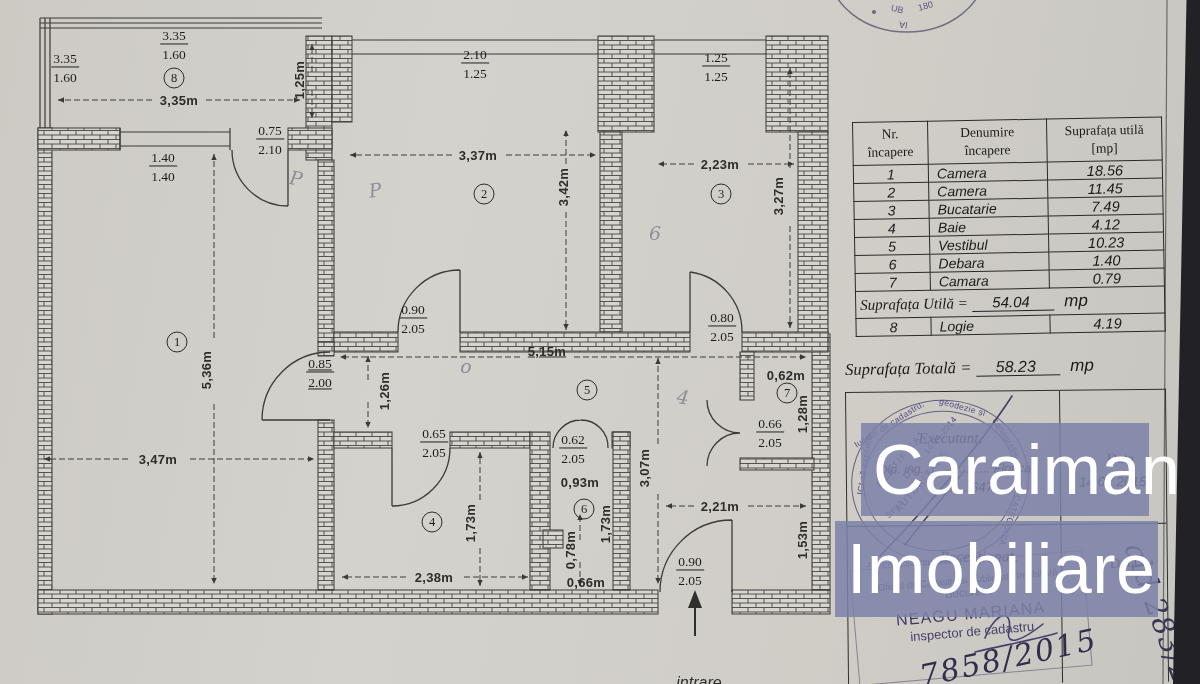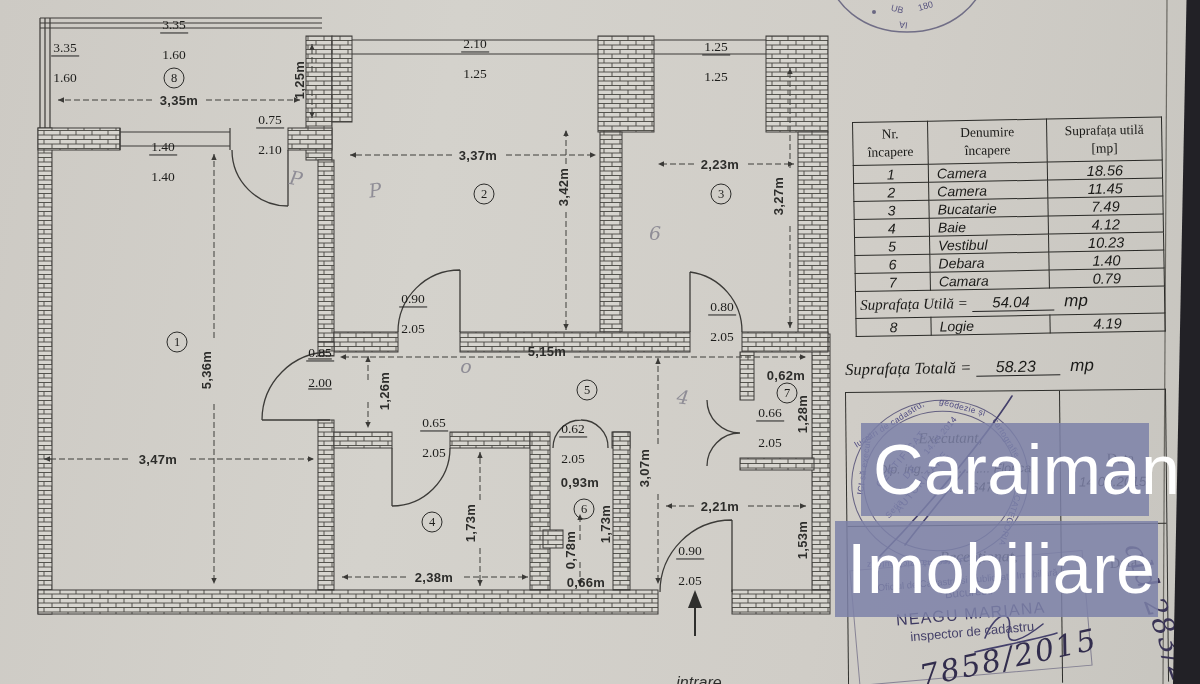--- a/index.html
+++ b/index.html
@@ -7,21 +7,21 @@
         background:linear-gradient(100deg,#cdcac4 0%,#d4d2cc 35%,#d0cdc7 70%,#c7c5bf 100%);
         font-family:"Liberation Sans",sans-serif;}
   #plan-svg,#ink-svg{position:absolute;left:0;top:0;pointer-events:none;}
 
   
   .dim{position:absolute;font-weight:bold;font-size:13px;color:#2d2d2b;white-space:nowrap;
        letter-spacing:.3px;transform:translate(-50%,-50%);}
   .frac{position:absolute;font-family:"Liberation Serif",serif;font-size:13.5px;color:#1e1e1c;
         text-align:center;line-height:1.04;transform:translate(-50%,-50%);}
   .frac .fa{display:block;border-bottom:1.2px solid #222;padding:0 2px;}
-  .frac .fb{display:block;padding:15px 2px;}
+  .frac .fb{display:block;padding:4px 2px;}
   .roomnum{position:absolute;width:19px;height:19px;border:1.4px solid #2c2c2a;border-radius:50%;
         font-family:"Liberation Serif",serif;font-size:12.5px;color:#1e1e1c;display:flex;
         align-items:center;justify-content:center;transform:translate(-50%,-50%);background:transparent;}
   .pencil{position:absolute;color:#8f8d96;font-family:"DejaVu Serif",serif;font-style:italic;
         font-size:19px;transform:translate(-50%,-50%);}
   #entrance-label{position:absolute;left:699px;top:656px;transform:translate(-50%,-50%);
         text-align:center;font-style:italic;font-size:16px;color:#2e2e2c;line-height:1.15;margin-top:36px;}
 
   
   #area-table{position:absolute;left:852px;top:122px;border-collapse:collapse;color:#1a1a18;
@@ -198,21 +198,21 @@
 
   <div id="plan-labels">
       <div class="dim" style="transform: translate(-50%, -50%) rotate(0deg); position: absolute; left: 179px; top: 100px;">3,35m</div>
       <div class="dim" style="transform: translate(-50%, -50%) rotate(-90deg); position: absolute; left: 299px; top: 80px;">1,25m</div>
       <div class="dim" style="transform: translate(-50%, -50%) rotate(0deg); position: absolute; left: 478px; top: 155px;">3,37m</div>
       <div class="dim" style="transform: translate(-50%, -50%) rotate(-90deg); position: absolute; left: 563px; top: 187px;">3,42m</div>
       <div class="dim" style="transform: translate(-50%, -50%) rotate(0deg); position: absolute; left: 720px; top: 164px;">2,23m</div>
       <div class="dim" style="transform: translate(-50%, -50%) rotate(-90deg); position: absolute; left: 778px; top: 196px;">3,27m</div>
       <div class="dim" style="transform: translate(-50%, -50%) rotate(-90deg); position: absolute; left: 206px; top: 370px;">5,36m</div>
       <div class="dim" style="transform: translate(-50%, -50%) rotate(0deg); position: absolute; left: 158px; top: 459px;">3,47m</div>
-      <div class="dim" style="transform: translate(-50%, -50%) rotate(0deg); position: absolute; left: 547px; top: 351px;">5,15m</div>
+      <div class="dim" style="transform: translate(-50%, -50%) rotate(0deg); position: absolute; left: 547px; top: 351px; text-decoration: underline;">5,15m</div>
       <div class="dim" style="transform: translate(-50%, -50%) rotate(-90deg); position: absolute; left: 384px; top: 391px;">1,26m</div>
       <div class="dim" style="transform: translate(-50%, -50%) rotate(0deg); position: absolute; left: 786px; top: 375px;">0,62m</div>
       <div class="dim" style="transform: translate(-50%, -50%) rotate(-90deg); position: absolute; left: 802px; top: 414px;">1,28m</div>
       <div class="dim" style="transform: translate(-50%, -50%) rotate(-90deg); position: absolute; left: 644px; top: 468px;">3,07m</div>
       <div class="dim" style="transform: translate(-50%, -50%) rotate(0deg); position: absolute; left: 580px; top: 482px;">0,93m</div>
       <div class="dim" style="transform: translate(-50%, -50%) rotate(-90deg); position: absolute; left: 470px; top: 523px;">1,73m</div>
       <div class="dim" style="transform: translate(-50%, -50%) rotate(-90deg); position: absolute; left: 605px; top: 524px;">1,73m</div>
       <div class="dim" style="transform: translate(-50%, -50%) rotate(-90deg); position: absolute; left: 570px; top: 550px;">0,78m</div>
       <div class="dim" style="transform: translate(-50%, -50%) rotate(0deg); position: absolute; left: 586px; top: 582px;">0,66m</div>
       <div class="dim" style="transform: translate(-50%, -50%) rotate(0deg); position: absolute; left: 434px; top: 577px;">2,38m</div>

